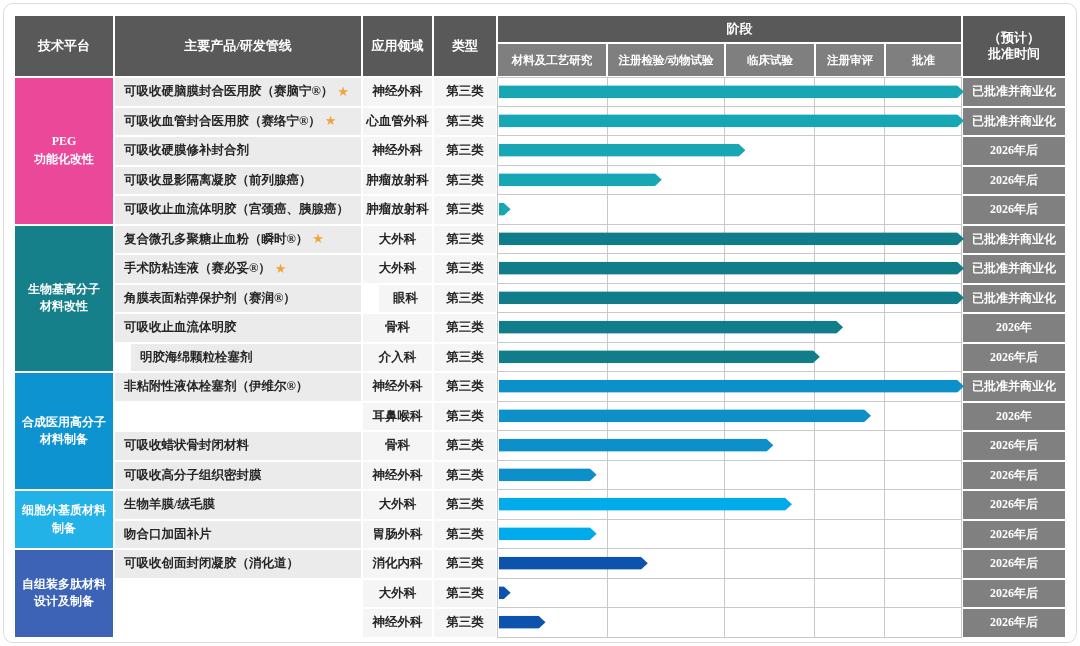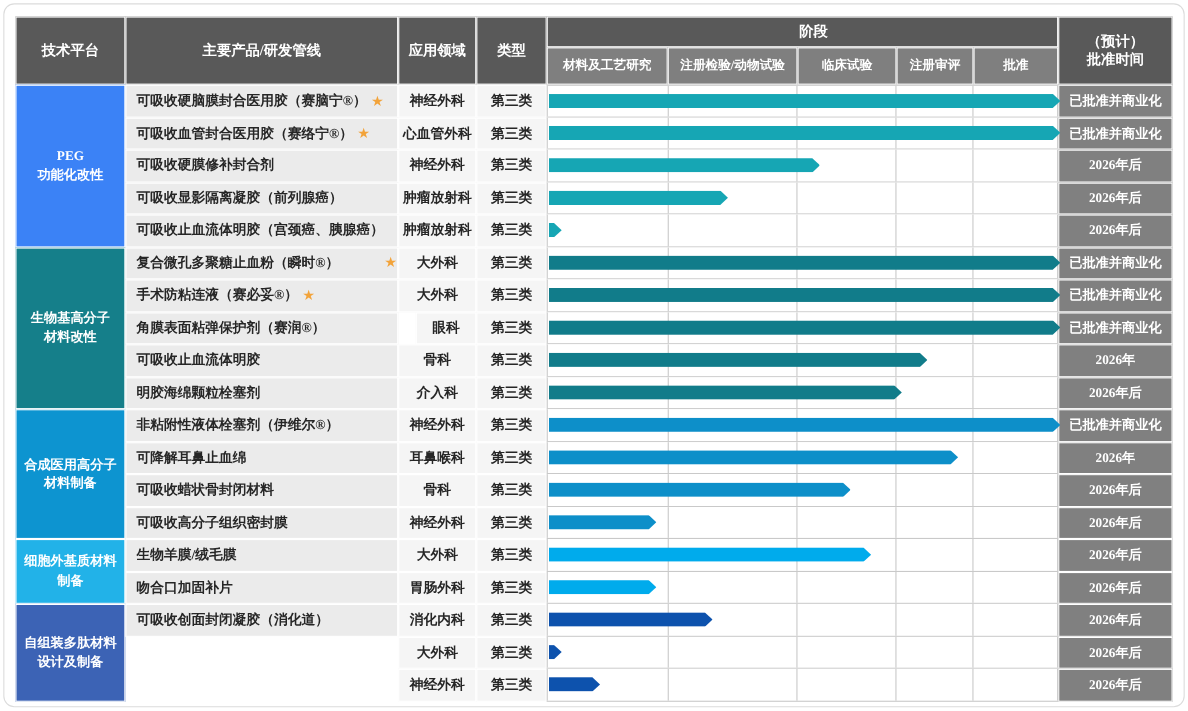--- a/index.html
+++ b/index.html
@@ -51,21 +51,21 @@
   <div class="hcell h-field">应用领域</div>
   <div class="hcell h-type">类型</div>
   <div class="hcell h-stage">阶段</div>
   <div class="hcell hsub h-s0">材料及工艺研究</div>
   <div class="hcell hsub h-s1">注册检验/动物试验</div>
   <div class="hcell hsub h-s2">临床试验</div>
   <div class="hcell hsub h-s3">注册审评</div>
   <div class="hcell hsub h-s4">批准</div>
   <div class="hcell h-approval">（预计）
 批准时间</div>
-<div class="gcell" style="grid-area: 3 / 1 / 8; background: #3b82f6;">PEG
+<div class="gcell" style="grid-area: 3 / 1 / 8; background: #ec4899;">PEG
 功能化改性</div>
     <div class="pcell" style="grid-area: 3 / 2;">
       <div class="">可吸收硬脑膜封合医用胶（赛脑宁®）</div>
       <div class="star">★</div>
     </div>
     <div class="fcell" style="grid-area: 3 / 3;">神经外科</div>
     <div class="tcell" style="grid-area: 3 / 4;">第三类</div>
     <div class="scell first" style="grid-area: 3 / 5 / auto / 10;">
       <div class="slot slot0"></div>
       <div class="slot slot1"></div>
@@ -127,21 +127,21 @@
       <div class="slot slot0"></div>
       <div class="slot slot1"></div>
       <div class="slot slot2"></div>
       <div class="slot slot3"></div>
       <div class="slot slot4"></div>
       <div class="bar" style="width: 2.5%; background: rgb(22, 166, 180);"></div>
     </div>
     <div class="acell" style="grid-area: 7 / 10;">2026年后</div>
     <div class="gcell" style="grid-area: 8 / 1 / 13; background: rgb(21, 127, 138);">生物基高分子
 材料改性</div>
-    <div class="pcell" style="grid-area: 8 / 2; justify-content: space-between;">
+    <div class="pcell" style="grid-area: 8 / 2;">
       <div class="">复合微孔多聚糖止血粉（瞬时®）</div>
       <div class="star">★</div>
     </div>
     <div class="fcell" style="grid-area: 8 / 3;">大外科</div>
     <div class="tcell" style="grid-area: 8 / 4;">第三类</div>
     <div class="scell" style="grid-area: 8 / 5 / auto / 10;">
       <div class="slot slot0"></div>
       <div class="slot slot1"></div>
       <div class="slot slot2"></div>
       <div class="slot slot3"></div>
@@ -185,21 +185,21 @@
     <div class="tcell" style="grid-area: 11 / 4;">第三类</div>
     <div class="scell" style="grid-area: 11 / 5 / auto / 10;">
       <div class="slot slot0"></div>
       <div class="slot slot1"></div>
       <div class="slot slot2"></div>
       <div class="slot slot3"></div>
       <div class="slot slot4"></div>
       <div class="bar" style="width: 74%; background: rgb(17, 124, 138);"></div>
     </div>
     <div class="acell" style="grid-area: 11 / 10;">2026年</div>
-    <div class="pcell" style="grid-area: 12 / 2;">
+    <div class="pcell" style="grid-area: 12 / 2; margin-left: 16px;">
       <div class="">明胶海绵颗粒栓塞剂</div>
     </div>
     <div class="fcell" style="grid-area: 12 / 3;">介入科</div>
     <div class="tcell" style="grid-area: 12 / 4;">第三类</div>
     <div class="scell" style="grid-area: 12 / 5 / auto / 10;">
       <div class="slot slot0"></div>
       <div class="slot slot1"></div>
       <div class="slot slot2"></div>
       <div class="slot slot3"></div>
       <div class="slot slot4"></div>
@@ -215,23 +215,20 @@
     <div class="tcell" style="grid-area: 13 / 4;">第三类</div>
     <div class="scell" style="grid-area: 13 / 5 / auto / 10;">
       <div class="slot slot0"></div>
       <div class="slot slot1"></div>
       <div class="slot slot2"></div>
       <div class="slot slot3"></div>
       <div class="slot slot4"></div>
       <div class="bar" style="width: 100%; background: rgb(13, 143, 201);"></div>
     </div>
     <div class="acell" style="grid-area: 13 / 10;">已批准并商业化</div>
-    <div class="pcell" style="grid-area: 14 / 2;">
-      <div class="">可降解耳鼻止血绵</div>
-    </div>
     <div class="fcell" style="grid-area: 14 / 3;">耳鼻喉科</div>
     <div class="tcell" style="grid-area: 14 / 4;">第三类</div>
     <div class="scell" style="grid-area: 14 / 5 / auto / 10;">
       <div class="slot slot0"></div>
       <div class="slot slot1"></div>
       <div class="slot slot2"></div>
       <div class="slot slot3"></div>
       <div class="slot slot4"></div>
       <div class="bar" style="width: 80%; background: rgb(13, 143, 201);"></div>
     </div>

